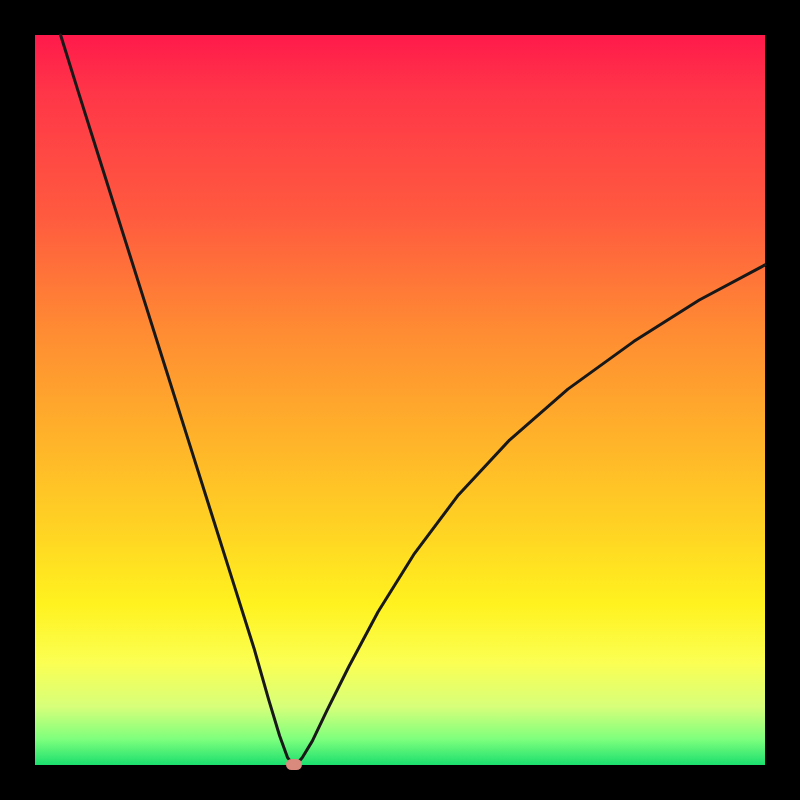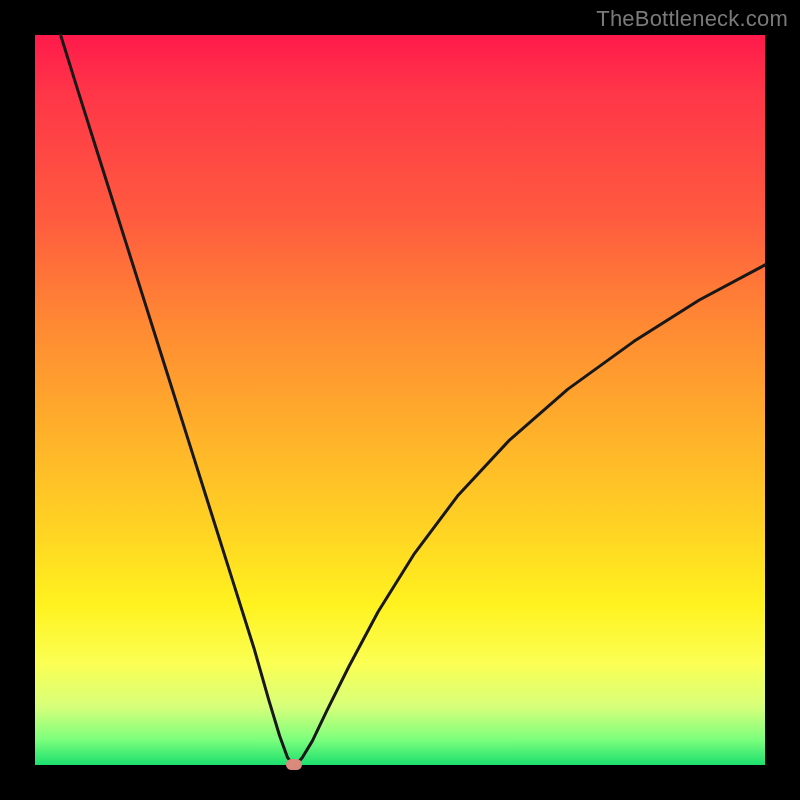--- a/index.html
+++ b/index.html
@@ -65,21 +65,20 @@
     height: 11px;
     background: #d98a7c;
     border-radius: 6px;
   }
 </style>
 </head>
 <body>
 
 <div class="frame">
 
-  <div class="watermark">TheBottleneck.com</div>
 
   <div class="plot-area">
 
     <svg class="curve" viewBox="0 0 730 730" preserveAspectRatio="none">
       <path id="curve-path" fill="none" stroke="#181818" stroke-width="3" stroke-linecap="round" stroke-linejoin="round" d="M25.6 0.0 L43.8 58.4 L65.7 127.8 L87.6 197.1 L109.5 266.4 L131.4 335.8 L153.3 405.1 L175.2 474.5 L197.1 543.9 L219.0 613.2 L233.6 664.3 L244.6 700.8 L252.6 722.7 L257.7 729.3 L259.1 730.0 L262.1 728.5 L267.2 722.7 L277.4 705.9 L292.0 675.3 L313.9 631.5 L343.1 576.7 L379.6 518.3 L423.4 459.9 L474.5 405.1 L532.9 354.1 L598.6 306.6 L664.3 265.0 L730.0 229.9"></path>
     </svg>
 
     <div id="marker" class="marker" style="left: 251.15px; top: 724px; background: rgb(217, 138, 124);"></div>
 
   </div>

